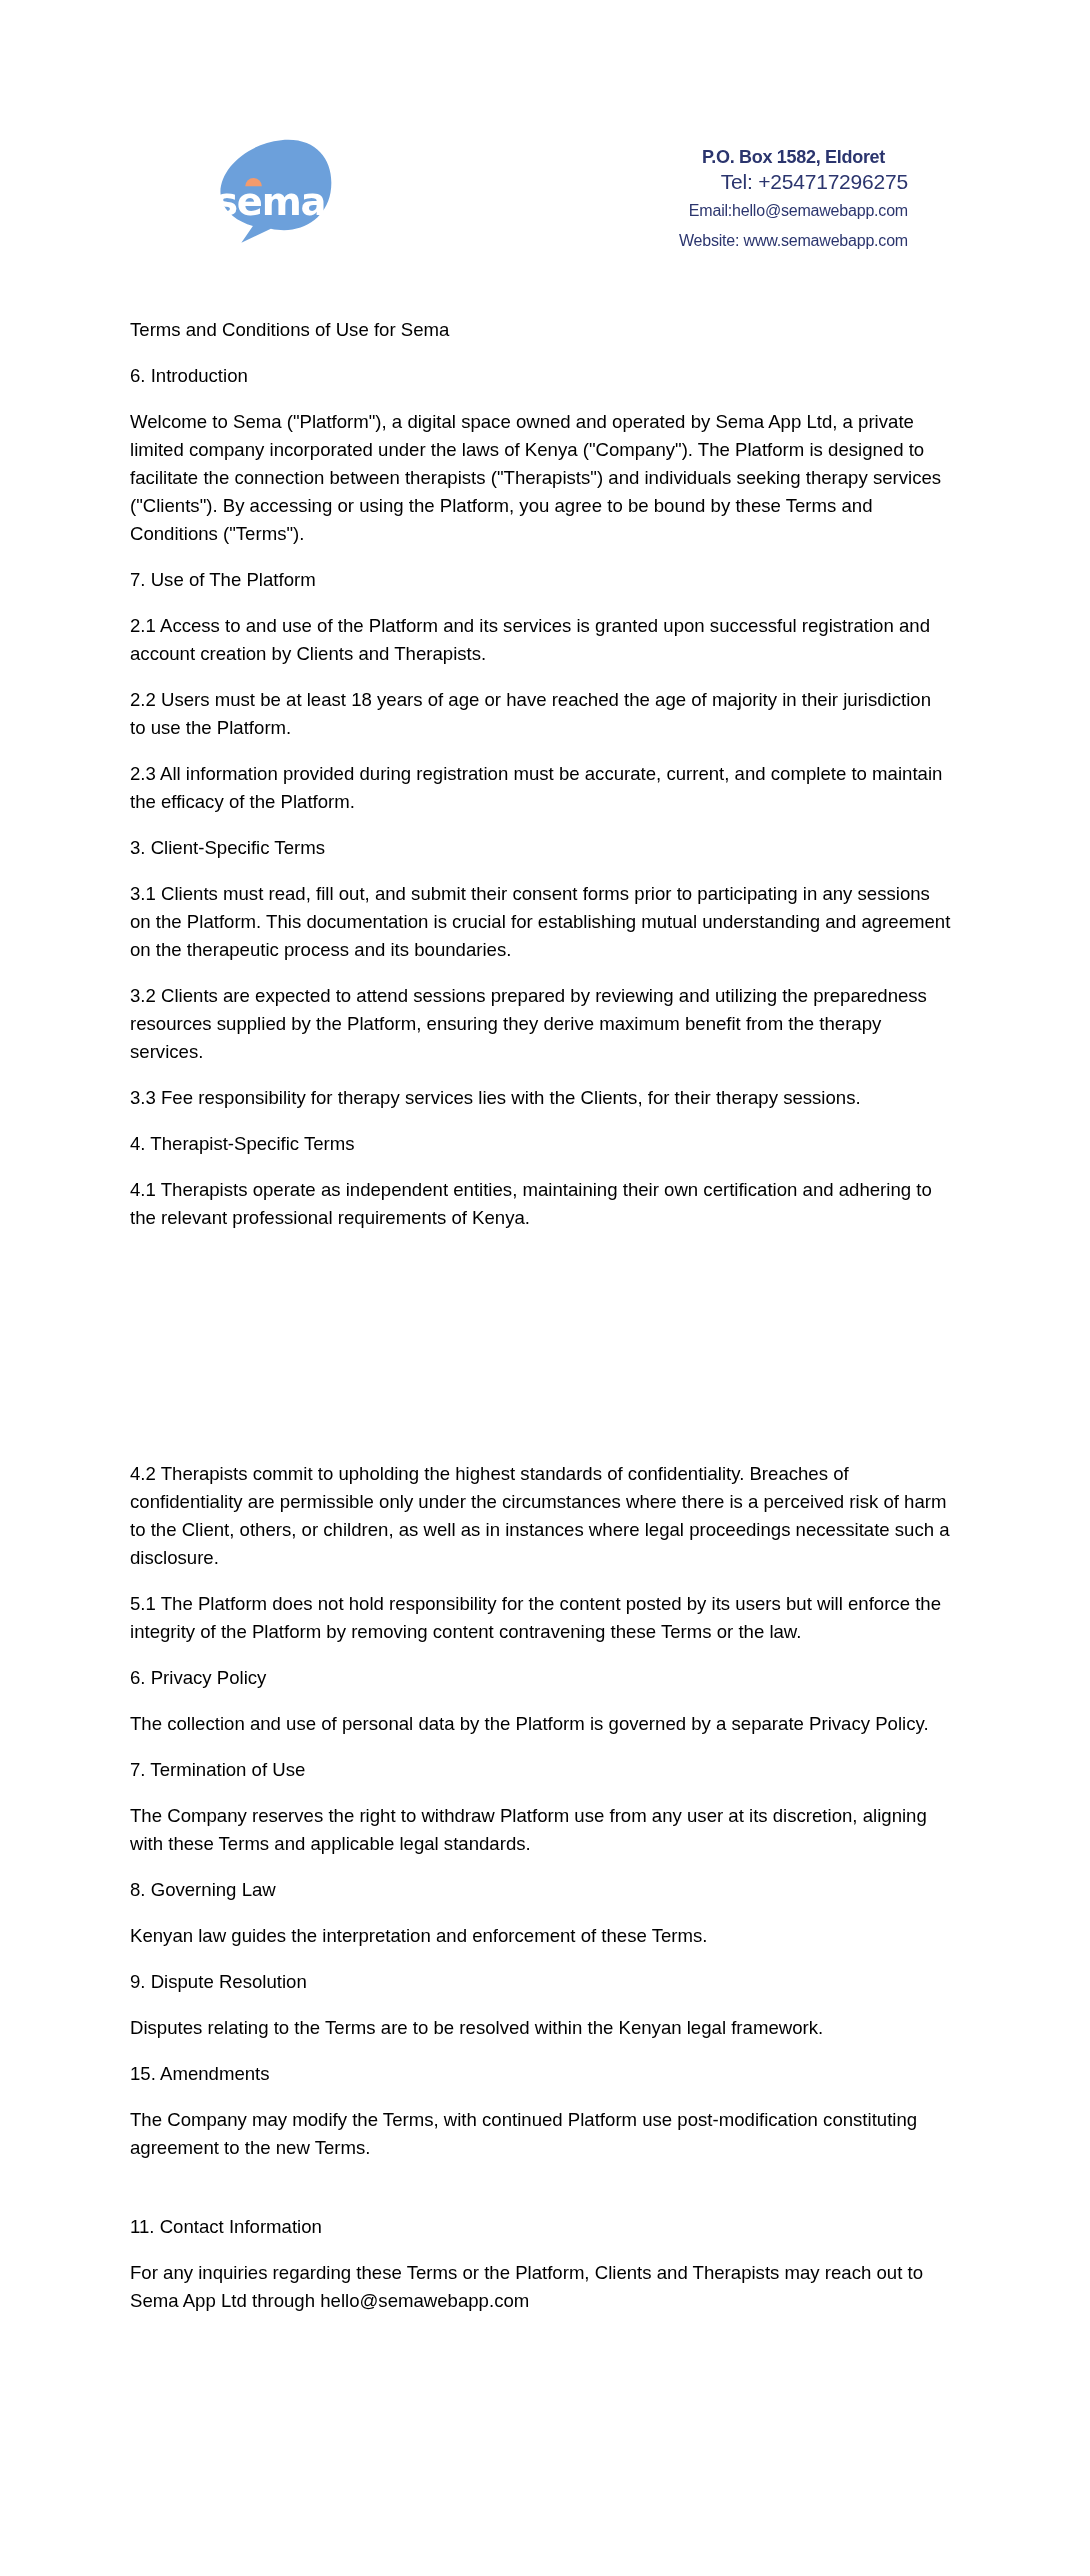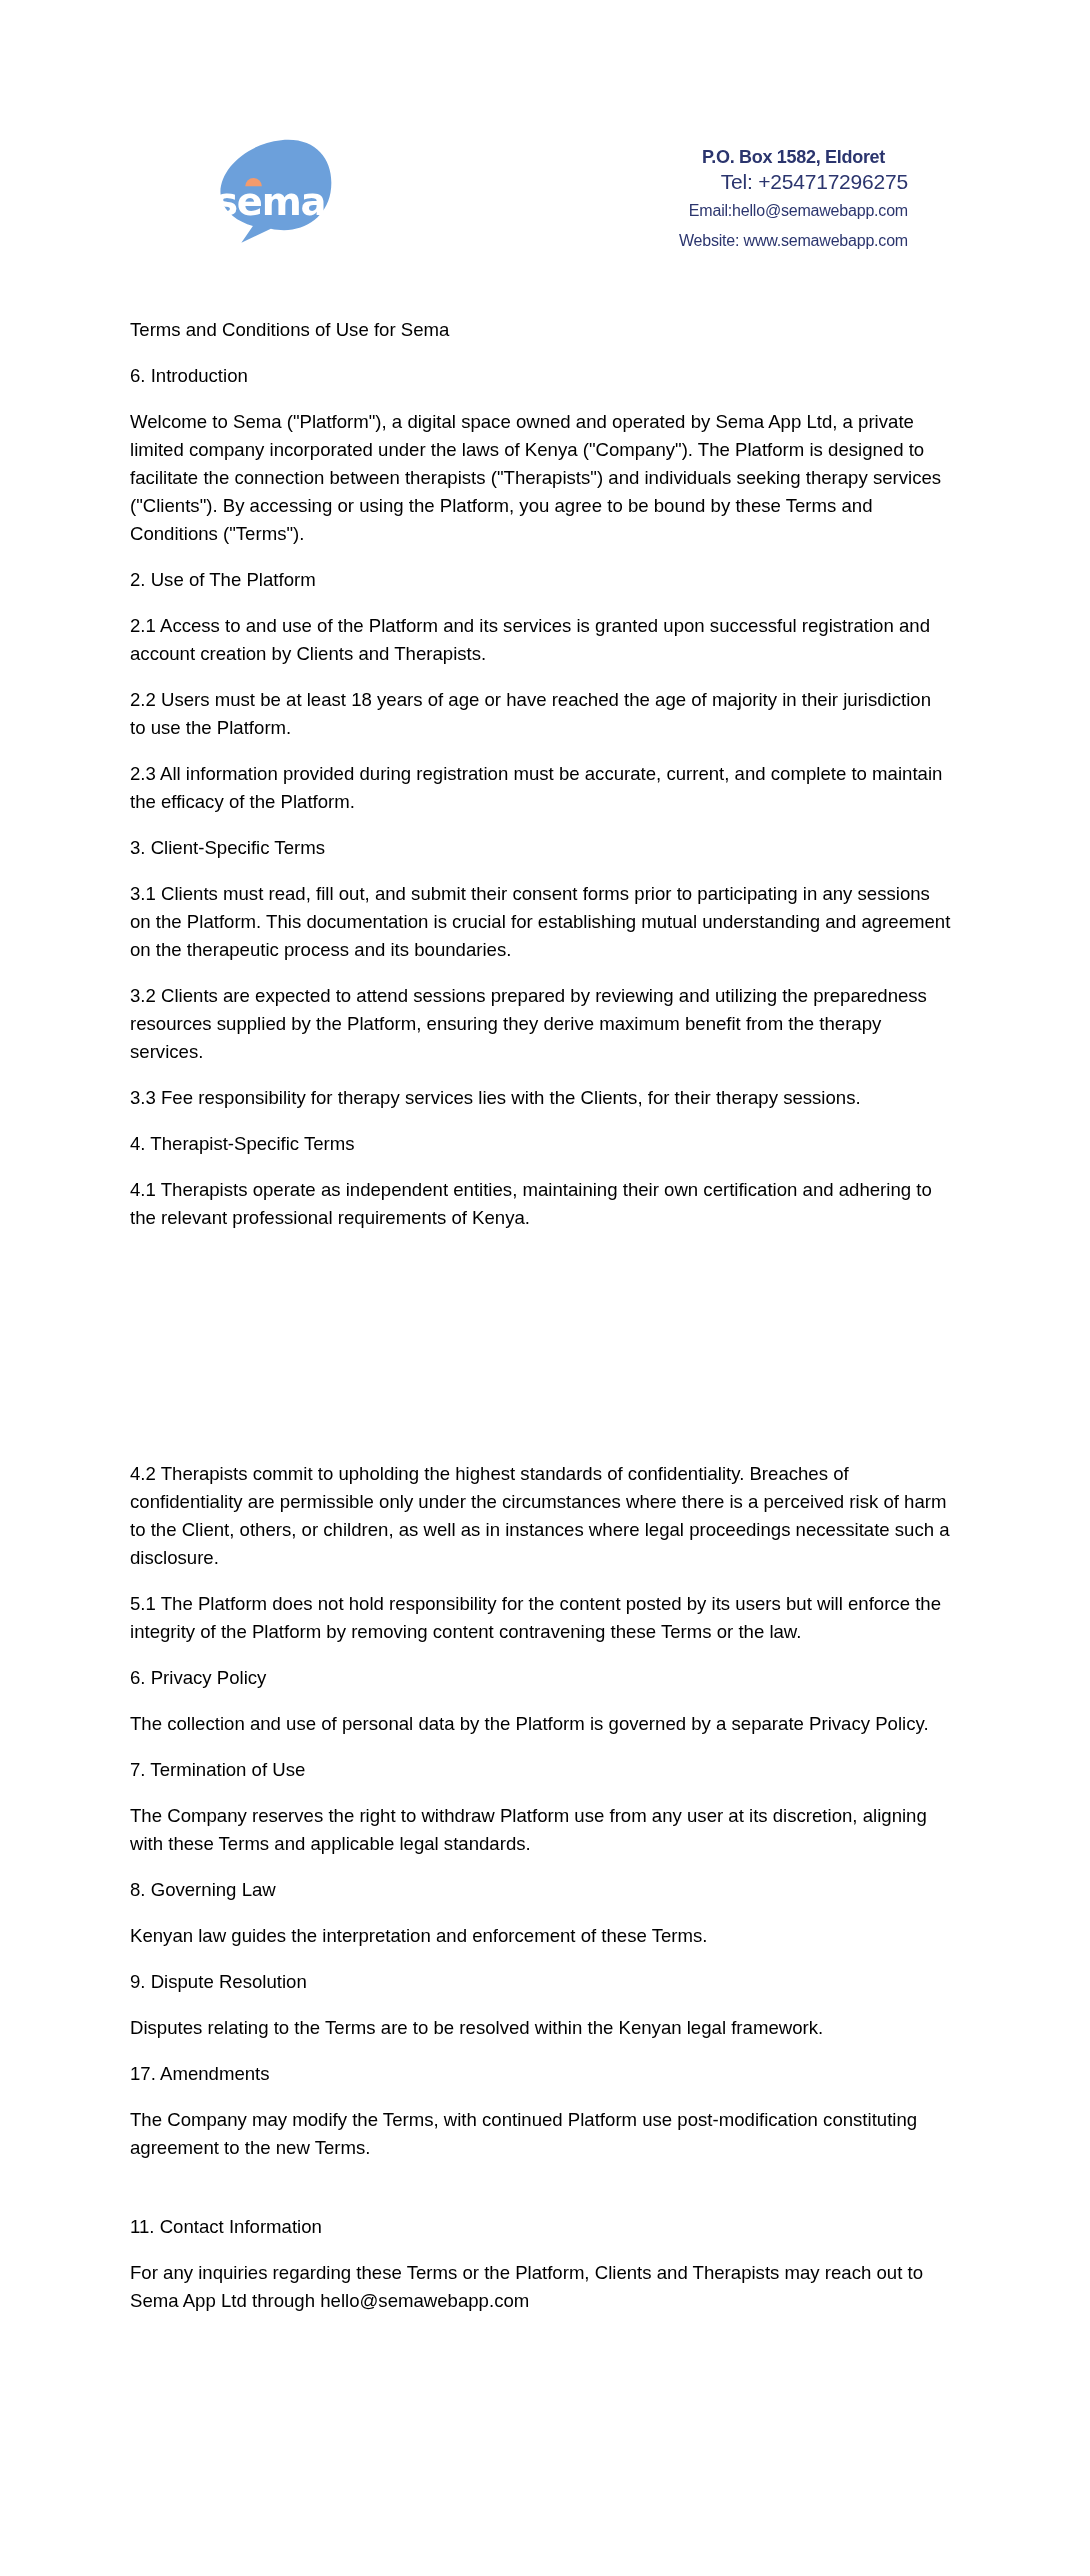--- a/index.html
+++ b/index.html
@@ -101,21 +101,21 @@
     </div>
   </div>
 
   <div class="content">
 
     <h1>Terms and Conditions of Use for Sema</h1>
 
     <h2>6. Introduction</h2>
     <p>Welcome to Sema ("Platform"), a digital space owned and operated by Sema App Ltd, a private limited company incorporated under the laws of Kenya ("Company"). The Platform is designed to facilitate the connection between therapists ("Therapists") and individuals seeking therapy services ("Clients"). By accessing or using the Platform, you agree to be bound by these Terms and Conditions ("Terms").</p>
 
-    <h2>2. Use of The Platform</h2>
+    <h2>7. Use of The Platform</h2>
     <p>2.1 Access to and use of the Platform and its services is granted upon successful registration and account creation by Clients and Therapists.</p>
     <p>2.2 Users must be at least 18 years of age or have reached the age of majority in their jurisdiction to use the Platform.</p>
     <p>2.3 All information provided during registration must be accurate, current, and complete to maintain the efficacy of the Platform.</p>
 
     <h2>3. Client-Specific Terms</h2>
     <p>3.1 Clients must read, fill out, and submit their consent forms prior to participating in any sessions on the Platform. This documentation is crucial for establishing mutual understanding and agreement on the therapeutic process and its boundaries.</p>
     <p>3.2 Clients are expected to attend sessions prepared by reviewing and utilizing the preparedness resources supplied by the Platform, ensuring they derive maximum benefit from the therapy services.</p>
     <p>3.3 Fee responsibility for therapy services lies with the Clients, for their therapy sessions.</p>
 
     <h2>4. Therapist-Specific Terms</h2>
@@ -132,21 +132,21 @@
 
     <h2>7. Termination of Use</h2>
     <p>The Company reserves the right to withdraw Platform use from any user at its discretion, aligning with these Terms and applicable legal standards.</p>
 
     <h2>8. Governing Law</h2>
     <p>Kenyan law guides the interpretation and enforcement of these Terms.</p>
 
     <h2>9. Dispute Resolution</h2>
     <p>Disputes relating to the Terms are to be resolved within the Kenyan legal framework.</p>
 
-    <h2>17. Amendments</h2>
+    <h2>15. Amendments</h2>
     <p>The Company may modify the Terms, with continued Platform use post-modification constituting agreement to the new Terms.</p>
 
     <h2 class="extra-gap">11. Contact Information</h2>
     <p>For any inquiries regarding these Terms or the Platform, Clients and Therapists may reach out to Sema App Ltd through hello@semawebapp.com</p>
 
   </div>
 </div>
 
 
 </body></html>

